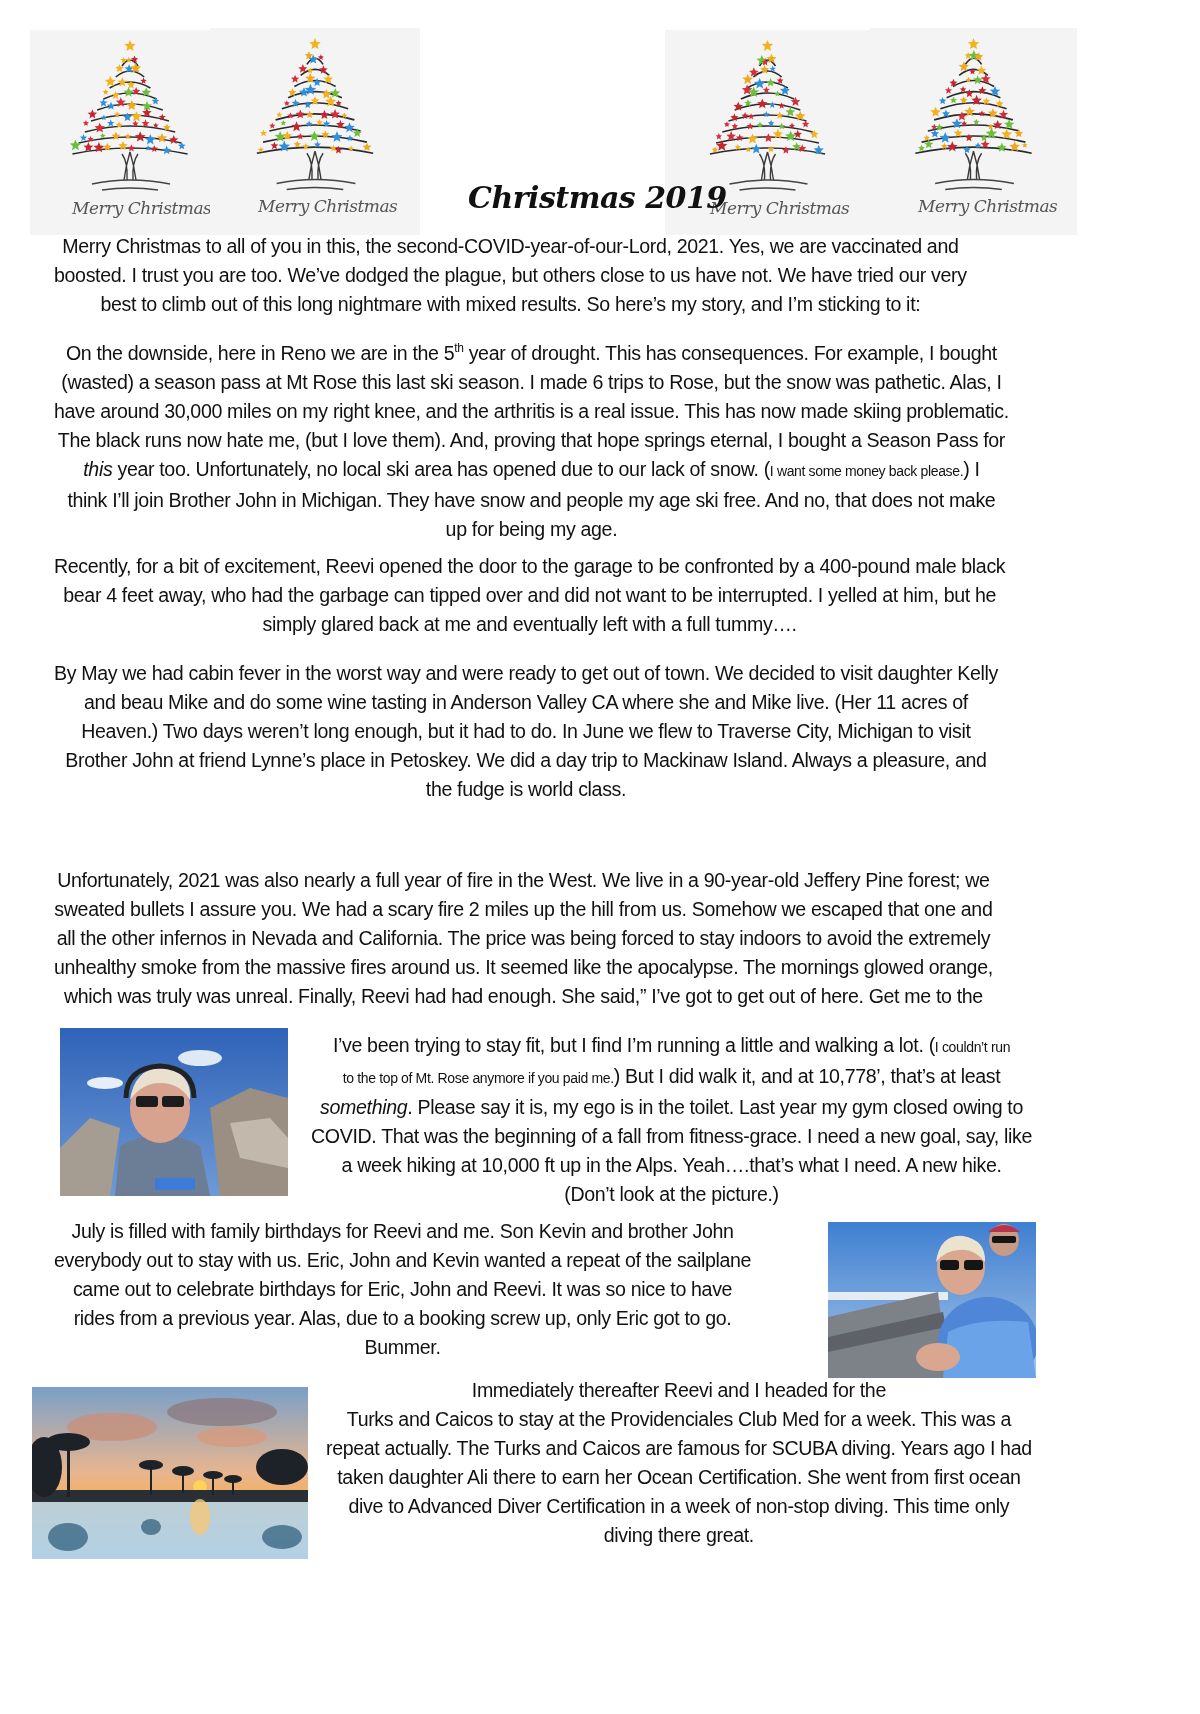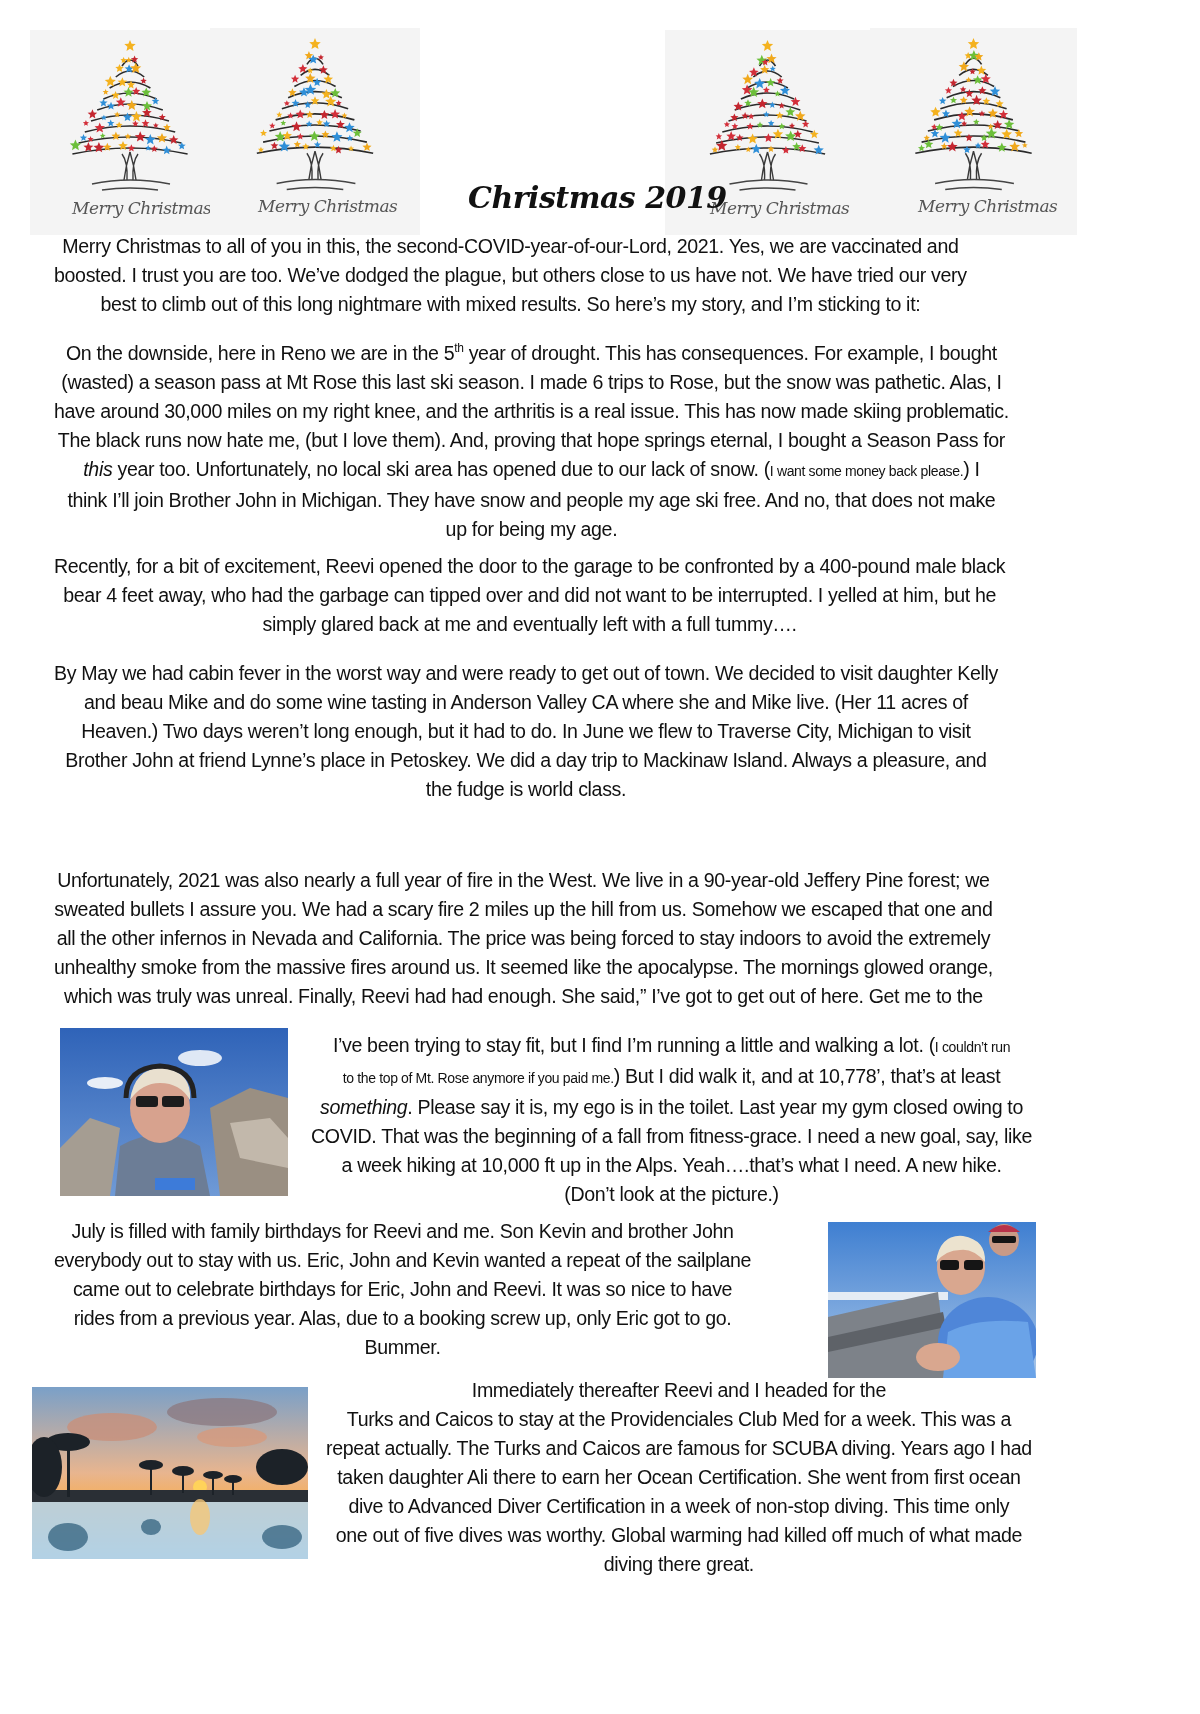--- a/index.html
+++ b/index.html
@@ -464,15 +464,14 @@
     </g>
   </svg>
 </div>
 
 <p class="para" style="left:326px;top:1376px;">
   <span class="line">Immediately thereafter Reevi and I headed for the</span>
   <span class="line">Turks and Caicos to stay at the Providenciales Club Med for a week.  This was a</span>
   <span class="line">repeat actually.  The Turks and Caicos are famous for SCUBA diving.  Years ago I had</span>
   <span class="line">taken daughter Ali there to earn her Ocean Certification.  She went from first ocean</span>
   <span class="line">dive to Advanced Diver Certification in a week of non-stop diving.  This time only</span>
-  <span class="line">one out of five dives was worthy.  Global warming had killed off much of what made</span>
   <span class="line">diving there great.</span>
 </p>
 
 </body></html>

